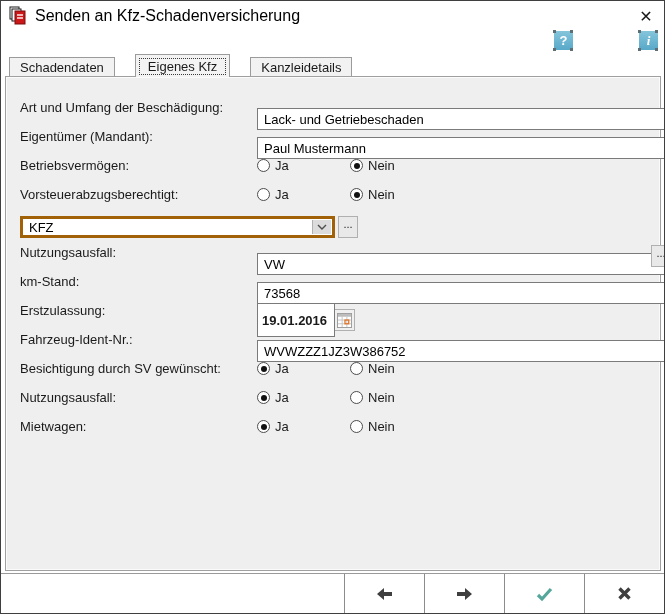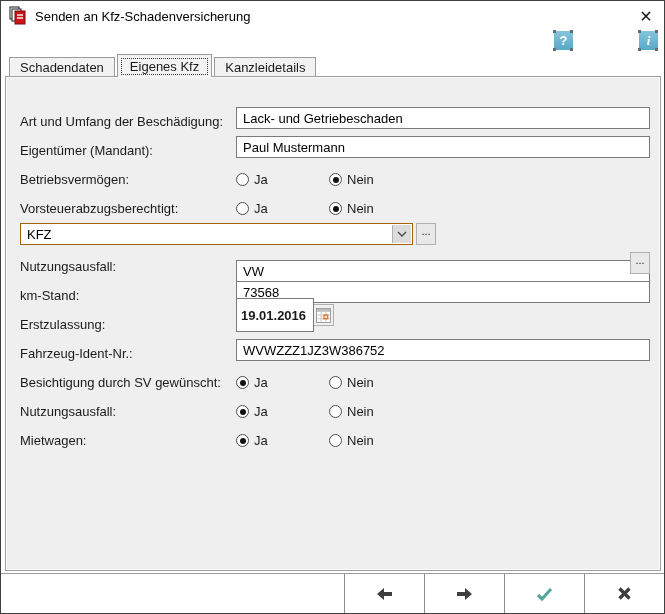--- a/index.html
+++ b/index.html
@@ -6,47 +6,47 @@
   *{box-sizing:border-box;}
   .dialog{
     position:relative;width:665px;height:614px;background:#ffffff;
     border:1px solid #3f3f3f;
     font-family:"Liberation Sans","DejaVu Sans",sans-serif;
     font-size:13px;color:#1a1a1a;overflow:hidden;
   }
   
   .titlebar{position:absolute;top:0;left:0;right:0;height:30px;background:#fff;display:flex;align-items:center;}
   .title-icon{margin:0 6px 0 6px;width:22px;height:22px;display:flex;align-items:center;justify-content:center;}
-  .title-text{font-size:13px;color:#000;}
+  .title-text{font-size:16px;color:#000;}
   .close-btn{position:absolute;top:4px;right:6px;width:24px;height:22px;display:flex;align-items:center;justify-content:center;font-size:16px;color:#1a1a1a;cursor:pointer;}
   
   .mini-icon{position:absolute;width:19px;height:19px;top:30px;
     background:linear-gradient(#85c5db,#58a8c8);
     color:#fff;font-weight:bold;font-size:13px;line-height:19px;text-align:center;cursor:pointer;}
   .mini-icon::before,.mini-icon::after{content:"";position:absolute;width:3px;height:3px;background:#5d6f75;}
   .mini-icon::before{top:-1px;left:-1px;box-shadow:17px 0 0 #5d6f75;}
   .mini-icon::after{bottom:-1px;left:-1px;box-shadow:17px 0 0 #5d6f75;}
   .help-icon{left:553px;}
   .info-icon{left:638px;font-family:"Liberation Serif",serif;font-style:italic;}
   
   .tabs{position:absolute;left:8px;top:53px;display:flex;align-items:flex-end;height:23px;}
   .tab{height:20px;padding:0 10px;background:#f2f2f2;border:1px solid #9b9b9b;border-bottom:none;
-       display:flex;align-items:center;margin-right:2px;cursor:pointer;position:relative;}
+       display:flex;align-items:center;margin-right:20px;cursor:pointer;position:relative;}
   .tab.active{height:23px;background:#f3f3f3;z-index:3;padding:0 12px;}
   .tab.active::after{content:"";position:absolute;inset:3px 3px 2px 3px;border:1px dotted #3a3a3a;}
   
   .panel{position:absolute;left:4px;top:75px;width:656px;height:495px;background:#efefef;
     border:1px solid #a0a0a0;box-shadow:inset 0 0 0 1px #fbfbfb;padding:23px 0 0 14px;z-index:2;}
-  .row{display:flex;align-items:flex-end;height:29px;}
+  .row{display:flex;align-items:flex-start;height:29px;gap:21px;}
   .lbl{width:216px;flex:0 0 216px;color:#1a1a1a;}
   .ctl{display:flex;align-items:center;}
   .tin{width:414px;height:22px;border:1px solid #7a7a7a;background:#fff;color:#000;
     font:13px "Liberation Sans","DejaVu Sans",sans-serif;padding:0 6px;outline:none;margin-top:8px;}
   
-  .combo{position:relative;width:393px;height:22px;border:1px solid #a16207;background:#fff;}
+  .combo{position:relative;width:315px;height:22px;border:3px solid #a16207;background:#fff;}
   .combo input{position:absolute;inset:0;border:none;width:100%;height:100%;padding:0 24px 0 6px;
     font:13px "Liberation Sans","DejaVu Sans",sans-serif;background:transparent;outline:none;}
   .combo-arrow{position:absolute;top:1px;right:1px;bottom:1px;width:19px;background:#dcdcdc;
     border-left:1px solid #b0b0b0;display:flex;align-items:center;justify-content:center;cursor:pointer;}
   .dots-btn{width:20px;height:22px;margin-left:3px;background:#e9e9e9;border:1px solid #b0b0b0;
     font-size:11px;line-height:14px;text-align:center;cursor:pointer;color:#1a1a1a;}
   .tin-wrap{position:relative;width:414px;height:22px;}
   .tin-wrap .tin{width:100%;}
   .tin-wrap .dots-btn{position:absolute;right:0;top:0;margin:0;height:22px;}
   

